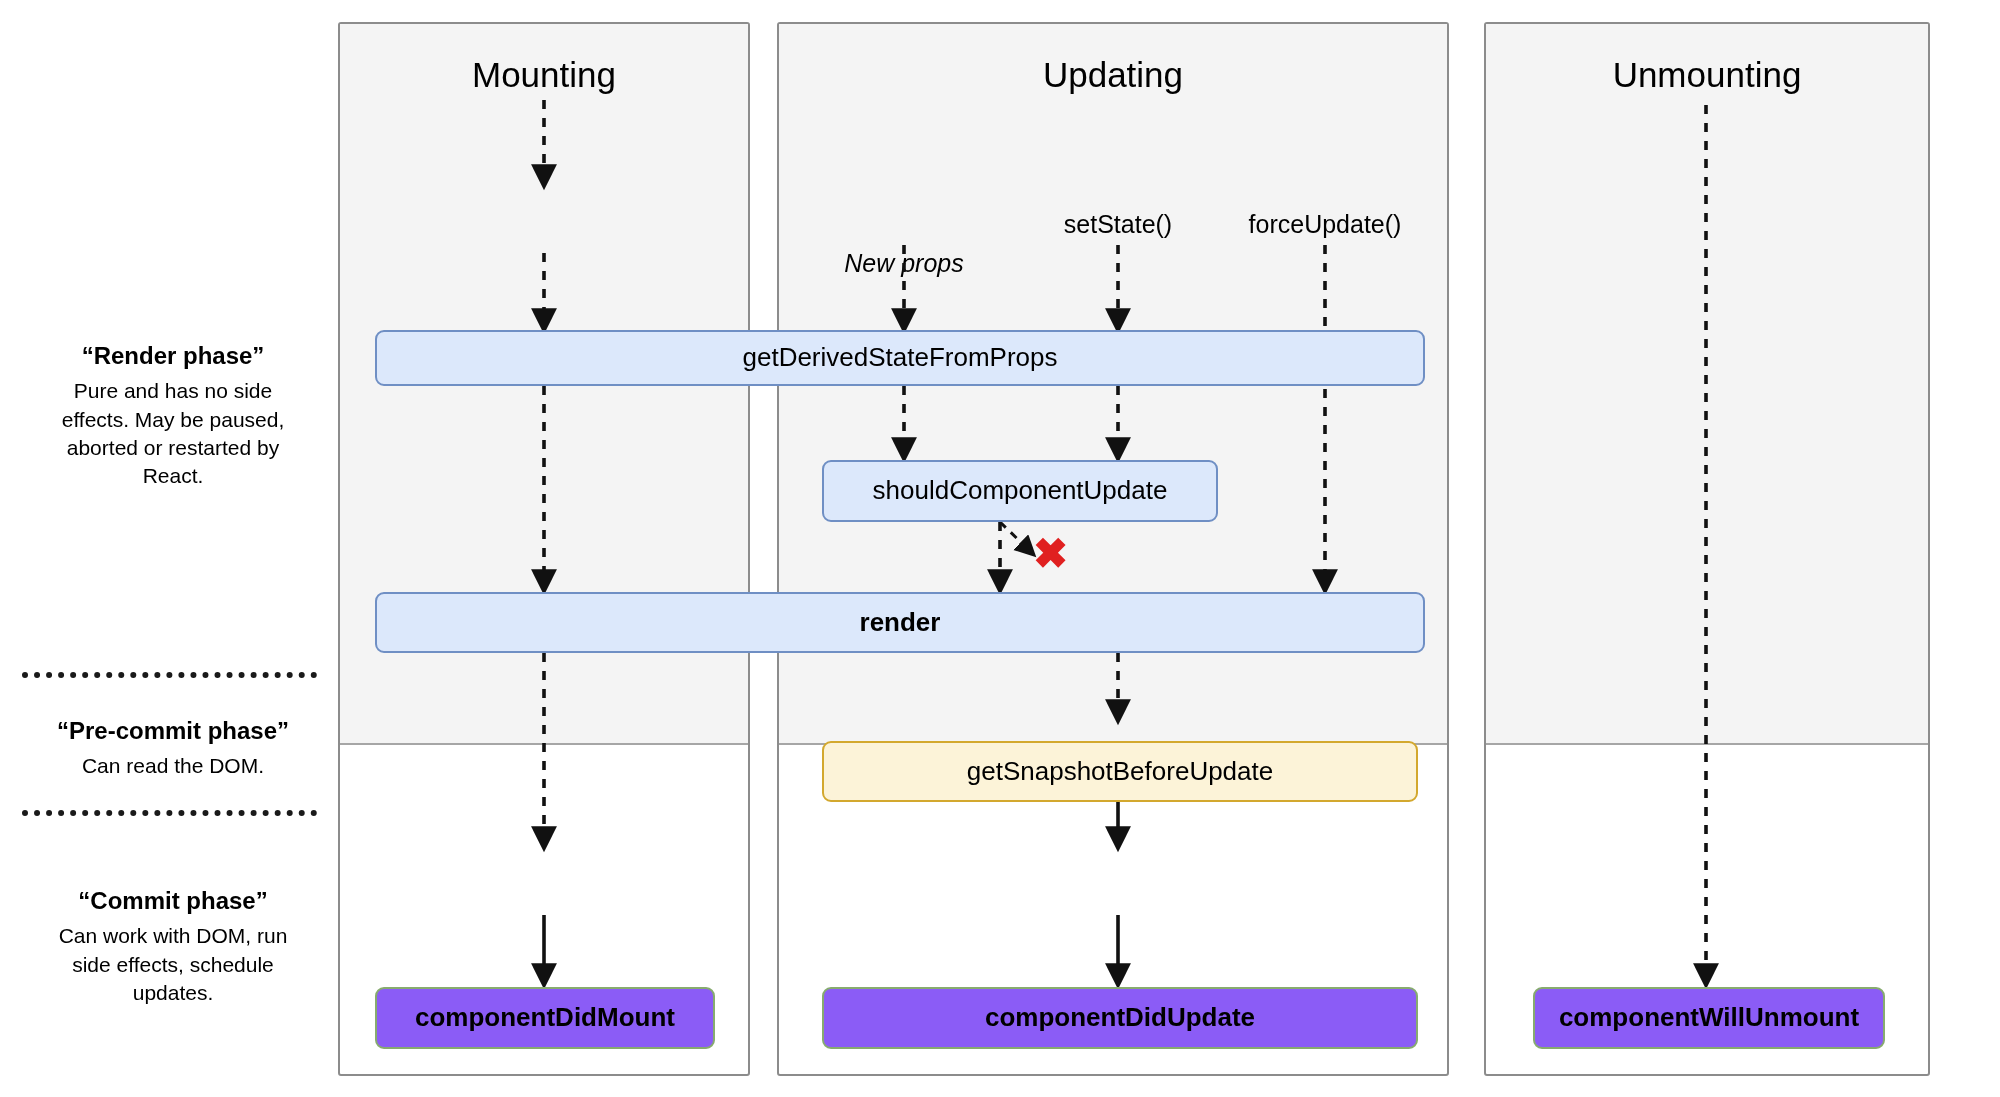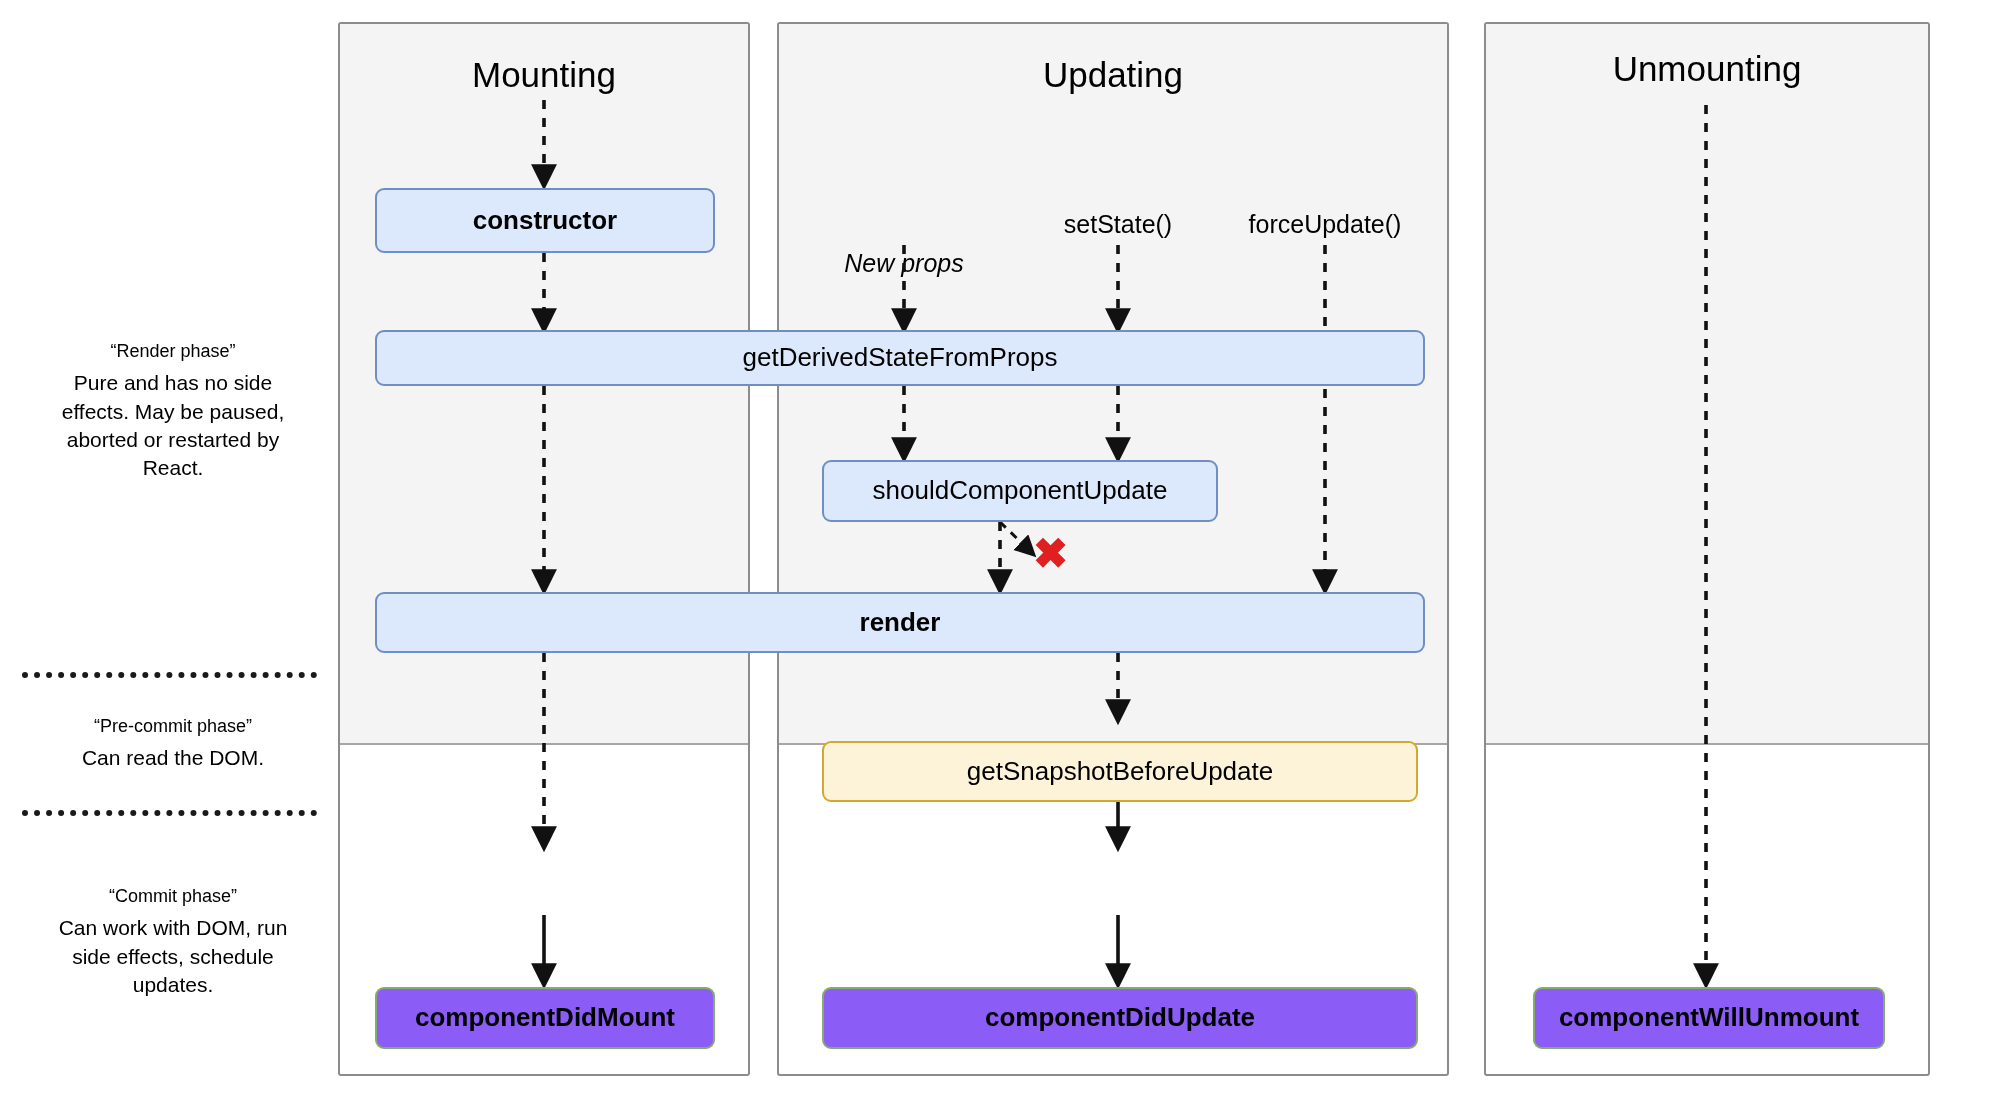--- a/index.html
+++ b/index.html
@@ -44,22 +44,22 @@
     white-space: nowrap;
   }
   
   .phase-block {
     position: absolute;
     text-align: center;
     width: 330px;
     left: 8px;
   }
   .phase-title {
-    font-size: 18px;
-    font-weight: 400;
+    font-size: 24px;
+    font-weight: 700;
     color: #000;
     line-height: 1.3;
   }
   .phase-desc {
     font-size: 21px;
     font-weight: 400;
     color: #000;
     line-height: 1.35;
     margin-top: 6px;
   }
@@ -130,21 +130,21 @@
   <div class="column" style="left:338px; top:22px; width:412px; height:1054px;"></div>
   <div class="column" style="left:777px; top:22px; width:672px; height:1054px;"></div>
   <div class="column" style="left:1484px; top:22px; width:446px; height:1054px;"></div>
 
   <div class="column-grey" style="left:340px; top:24px; width:408px; height:721px;"></div>
   <div class="column-grey" style="left:779px; top:24px; width:668px; height:721px;"></div>
   <div class="column-grey" style="left:1486px; top:24px; width:442px; height:721px;"></div>
 
   <div class="column-title" style="left:338px; top:55px; width:412px;">Mounting</div>
   <div class="column-title" style="left:777px; top:55px; width:672px;">Updating</div>
-  <div class="column-title" style="left:1484px; top:49px; width:446px;">Unmounting</div>
+  <div class="column-title" style="left:1484px; top:55px; width:446px;">Unmounting</div>
 
   <div class="phase-block" style="top:340px;">
     <div class="phase-title">“Render phase”</div>
     <div class="phase-desc" style="padding:0 38px;">Pure and has no side effects. May be paused, aborted or restarted by React.</div>
   </div>
 
   <div class="dotted-sep" style="top:672px;"></div>
 
   <div class="phase-block" style="top:715px;">
     <div class="phase-title">“Pre-commit phase”</div>
@@ -199,21 +199,20 @@
 
     <line x1="1118" y1="783" x2="1118" y2="845" stroke="#111" stroke-width="3.6" marker-end="url(#ah)"></line>
 
     <line x1="1118" y1="915" x2="1118" y2="982" stroke="#111" stroke-width="3.6" marker-end="url(#ah)"></line>
 
     <line x1="1706" y1="105" x2="1706" y2="982" stroke="#111" stroke-width="3.6" stroke-dasharray="9,9" marker-end="url(#ah)"></line>
   </svg>
 
   <div class="xmark" style="left:1033px; top:533px;">✖</div>
 
-  <div class="node blue bold" style="left:375px; top:188px; width:340px; height:65px;">constructor</div>
 
   <div class="node blue" style="left:375px; top:330px; width:1050px; height:56px;">getDerivedStateFromProps</div>
 
   <div class="node blue" style="left:822px; top:460px; width:396px; height:62px;">shouldComponentUpdate</div>
 
   <div class="node blue bold" style="left:375px; top:592px; width:1050px; height:61px;">render</div>
 
   <div class="node yellow" style="left:822px; top:741px; width:596px; height:61px;">getSnapshotBeforeUpdate</div>
 
 

